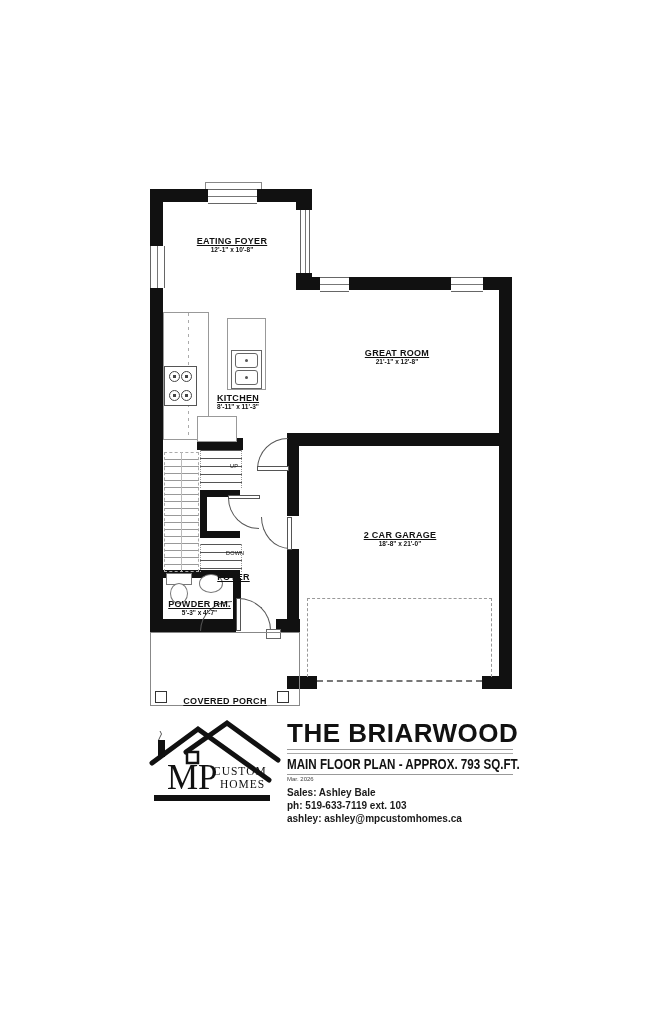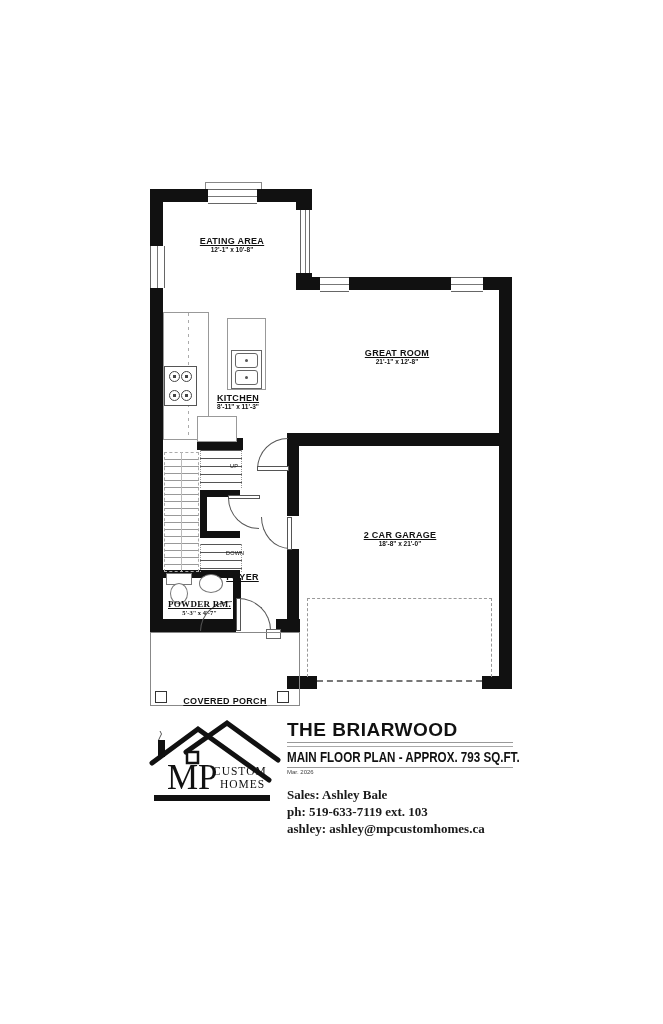--- a/index.html
+++ b/index.html
@@ -34,27 +34,27 @@
   .burner{width:9px;height:9px;border:1px solid #444;border-radius:50%;
           background:radial-gradient(circle 1.5px at center,#444 99%,transparent);}
   .stove-grid{display:flex;flex-wrap:wrap;justify-content:space-between;align-content:space-between;
               padding:4px;box-sizing:border-box;height:100%;}
   .basin{border:1px solid #666;border-radius:3px;margin:2px auto;width:21px;height:13px;position:relative;}
   .basin::after{content:"";position:absolute;left:50%;top:50%;width:3px;height:3px;margin:-1.5px;
                 border-radius:50%;background:#555;}
   .guide{position:absolute;background:#bbb;}
   
   .tb{position:absolute;left:287px;top:720px;width:226px;}
-  .tb-title{font-size:19px;font-weight:bold;letter-spacing:.5px;white-space:nowrap;line-height:1.0;}
+  .tb-title{font-size:26px;font-weight:bold;letter-spacing:.5px;white-space:nowrap;line-height:1.0;}
   .tb-rule2{margin-top:3px;height:3px;border-top:1.5px solid #999;border-bottom:1px solid #aaa;}
   .tb-sub-wrap{width:272px;transform:scaleX(.83);transform-origin:left top;}
   .tb-sub{font-size:14px;font-weight:bold;white-space:nowrap;margin-top:3px;line-height:1.1;}
   .tb-rule1{width:226px;border-top:1px solid #999;margin-top:2px;}
   .tb-date{font-size:6px;color:#444;margin-top:1px;}
-  .tb-contact{font-size:13px;font-weight:bold;line-height:1.3;margin-top:12px;color:#1a1a1a;font-family:Liberation Serif, serif;}
+  .tb-contact{font-size:10px;font-weight:bold;line-height:1.3;margin-top:4px;color:#1a1a1a;}
 </style>
 </head>
 <body>
 
 <div class="sheet">
 
   <div class="wall" style="left:150px;top:189px;width:13px;height:57px;"></div>
   <div class="window-v" style="left:150px;top:246px;width:13px;height:42px;"></div>
   <div class="wall" style="left:150px;top:288px;width:13px;height:344px;"></div>
 
@@ -134,39 +134,39 @@
   <div class="fixture" style="left:166px;top:573px;width:24px;height:10px;border-color:#777;"></div>
   <div class="fixture" style="left:170px;top:583px;width:16px;height:19px;border-color:#777;border-radius:50%;"></div>
   <div class="fixture" style="left:199px;top:574px;width:22px;height:17px;border-color:#777;border-radius:50%;"></div>
 
   <div class="dash-rect" style="left:307px;top:598px;width:183px;height:78px;"></div>
   <div class="porch-outline" style="left:150px;top:632px;width:148px;height:72px;"></div>
   <div class="post" style="left:155px;top:691px;width:10px;height:10px;"></div>
   <div class="post" style="left:277px;top:691px;width:10px;height:10px;"></div>
 
   <div class="room-label" style="left:172px;top:236px;width:120px;">
-    <div class="room-name">EATING AREA</div>
+    <div class="room-name">EATING FOYER</div>
     <div class="room-dims">12'-1" x 10'-8"</div>
   </div>
   <div class="room-label" style="left:337px;top:348px;width:120px;">
     <div class="room-name">GREAT ROOM</div>
     <div class="room-dims">21'-1" x 12'-8"</div>
   </div>
   <div class="room-label" style="left:178px;top:393px;width:120px;">
     <div class="room-name">KITCHEN</div>
     <div class="room-dims">8'-11" x 11'-3"</div>
   </div>
   <div class="room-label" style="left:340px;top:530px;width:120px;">
     <div class="room-name">2 CAR GARAGE</div>
     <div class="room-dims">18'-8" x 21'-0"</div>
   </div>
-  <div class="room-label" style="left:210px;top:572px;width:65px;">
+  <div class="room-label" style="left:201px;top:572px;width:65px;">
     <div class="room-name">FOYER</div>
   </div>
-  <div class="room-label" style="left:152px;top:599px;width:95px;font-family:Liberation Serif, serif;">
+  <div class="room-label" style="left:152px;top:599px;width:95px;">
     <div class="room-name">POWDER RM.</div>
     <div class="room-dims">5'-3" x 4'-7"</div>
   </div>
   <div class="room-label" style="left:155px;top:696px;width:140px;">
     <div class="room-name">COVERED PORCH</div>
   </div>
 
   <svg class="abs" style="left:146px;top:718px;" width="136" height="92" viewBox="0 0 136 92">
     <path d="M14 26 q-3 -4 0 -7 q3 -3 0 -6" fill="none" stroke="#555" stroke-width="1"></path>
     <rect x="12" y="22" width="7" height="17" fill="#111"></rect>

